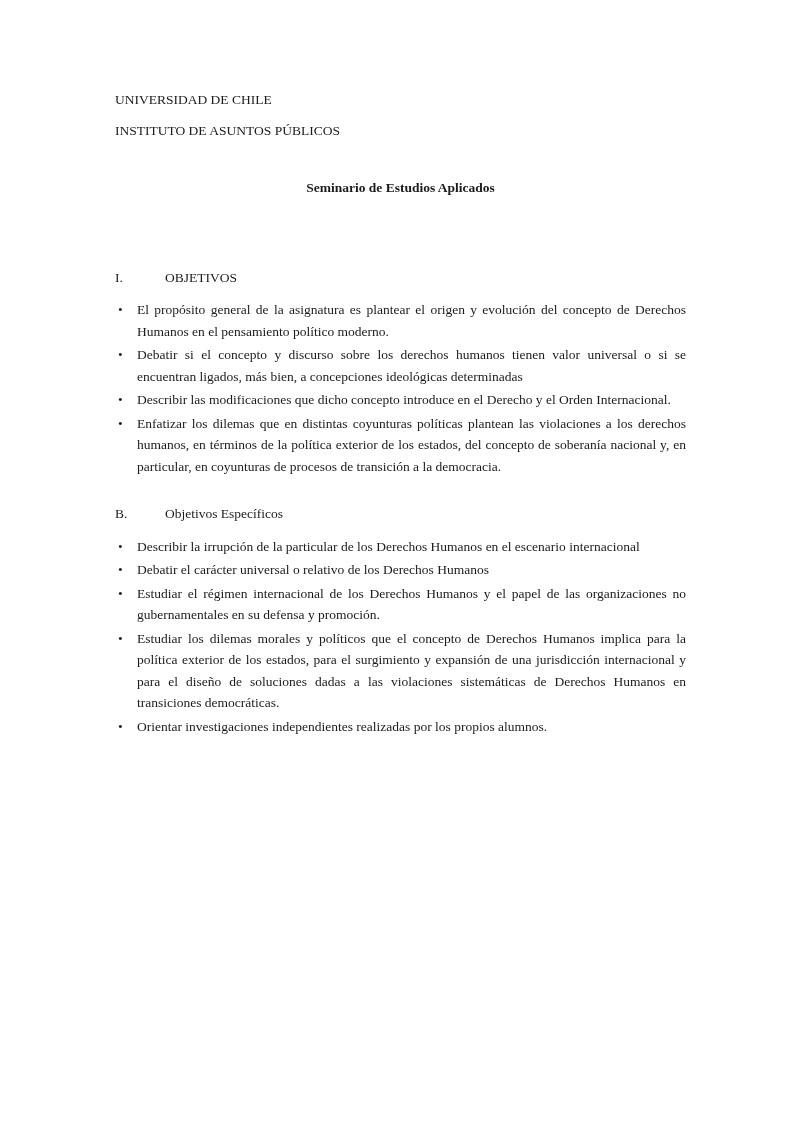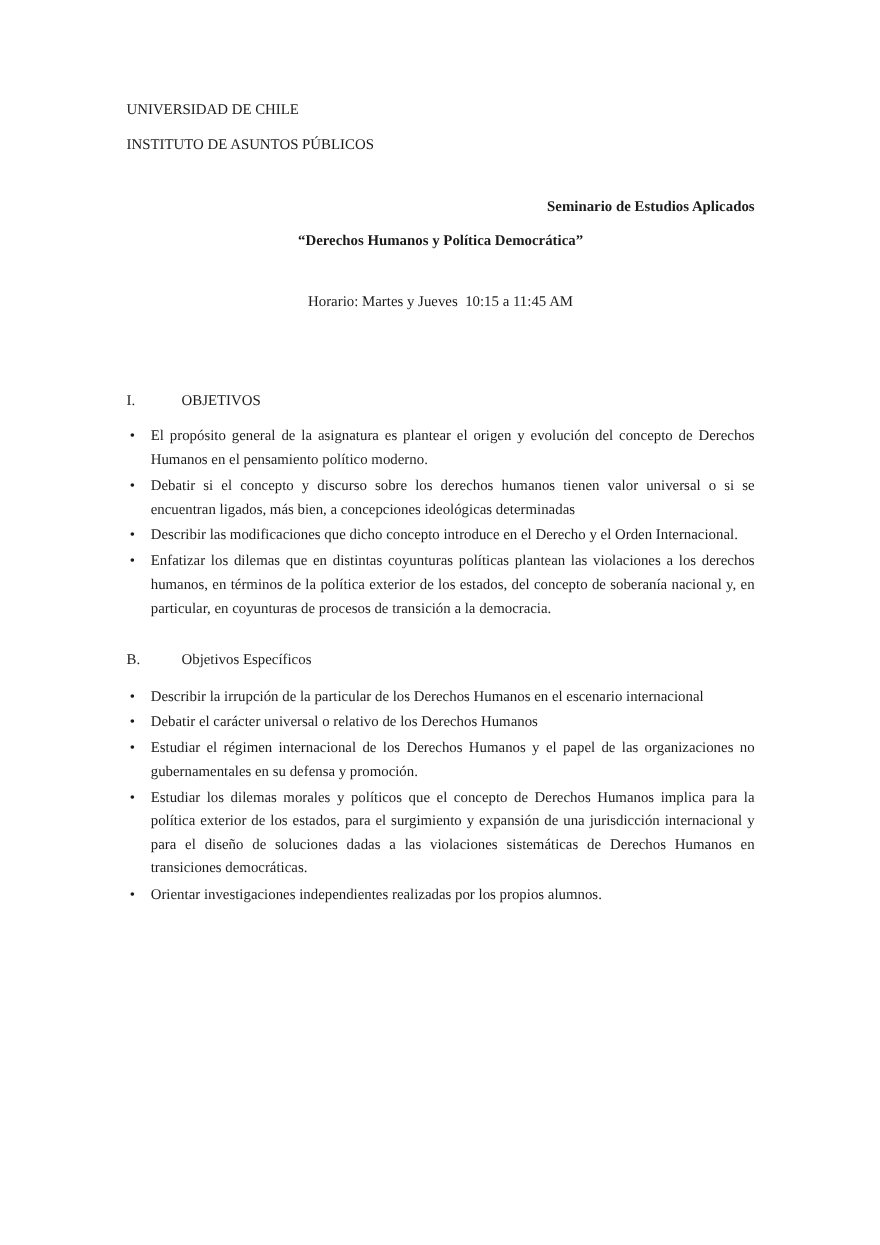--- a/index.html
+++ b/index.html
@@ -17,21 +17,21 @@
     position: relative;
     width: 800px;
     height: 988px;
     padding: 89px 114px 0 115px;
     overflow: hidden;
     background: #ffffff;
   }
   .inst-line-2 { margin-top: 9.5px; }
   .title-block { margin-top: 35px; text-align: center; }
   .title-line { margin-top: 9.5px; }
-  .title-line:first-child { margin-top: 0; text-align: right; }
+  .title-line:first-child { margin-top: 0; }
   .bold { font-weight: bold; }
   .schedule { margin-top: 33.5px; text-align: center; white-space: pre-wrap; }
   .sec-heading { margin-top: 69px; }
   .sub-heading-a { margin-top: 8.5px; }
   .sub-heading-b { margin-top: 26px; }
   .h-label { display: inline-block; width: 50px; }
   .obj-list { margin-top: 10.5px; }
   .obj-list-b { margin-top: 11px; }
   .li { display: flex; margin-bottom: 2px; }
   .li .b { width: 22px; padding-left: 3px; flex: 0 0 22px; }
@@ -47,24 +47,22 @@
 </head>
 <body>
 
 <div class="page">
 
   <div class="inst-line-1">UNIVERSIDAD DE CHILE</div>
   <div class="inst-line-2">INSTITUTO DE ASUNTOS PÚBLICOS</div>
 
   <div class="title-block">
     <div class="title-line bold">Seminario de Estudios Aplicados</div>
-    <div class="title-line bold">“Derechos Humanos y Política Democrática”</div>
   </div>
 
-  <div class="schedule">Horario: Martes y Jueves  10:15 a 11:45 AM</div>
 
   <div class="sec-heading">
     <span class="h-label">I.</span><span>OBJETIVOS</span>
   </div>
 
 
   <div class="obj-list">
     <div class="li">
       <span class="b">•</span>
       <span class="t">El propósito general de la asignatura es plantear el origen y evolución del concepto de Derechos Humanos en el pensamiento político moderno.</span>

